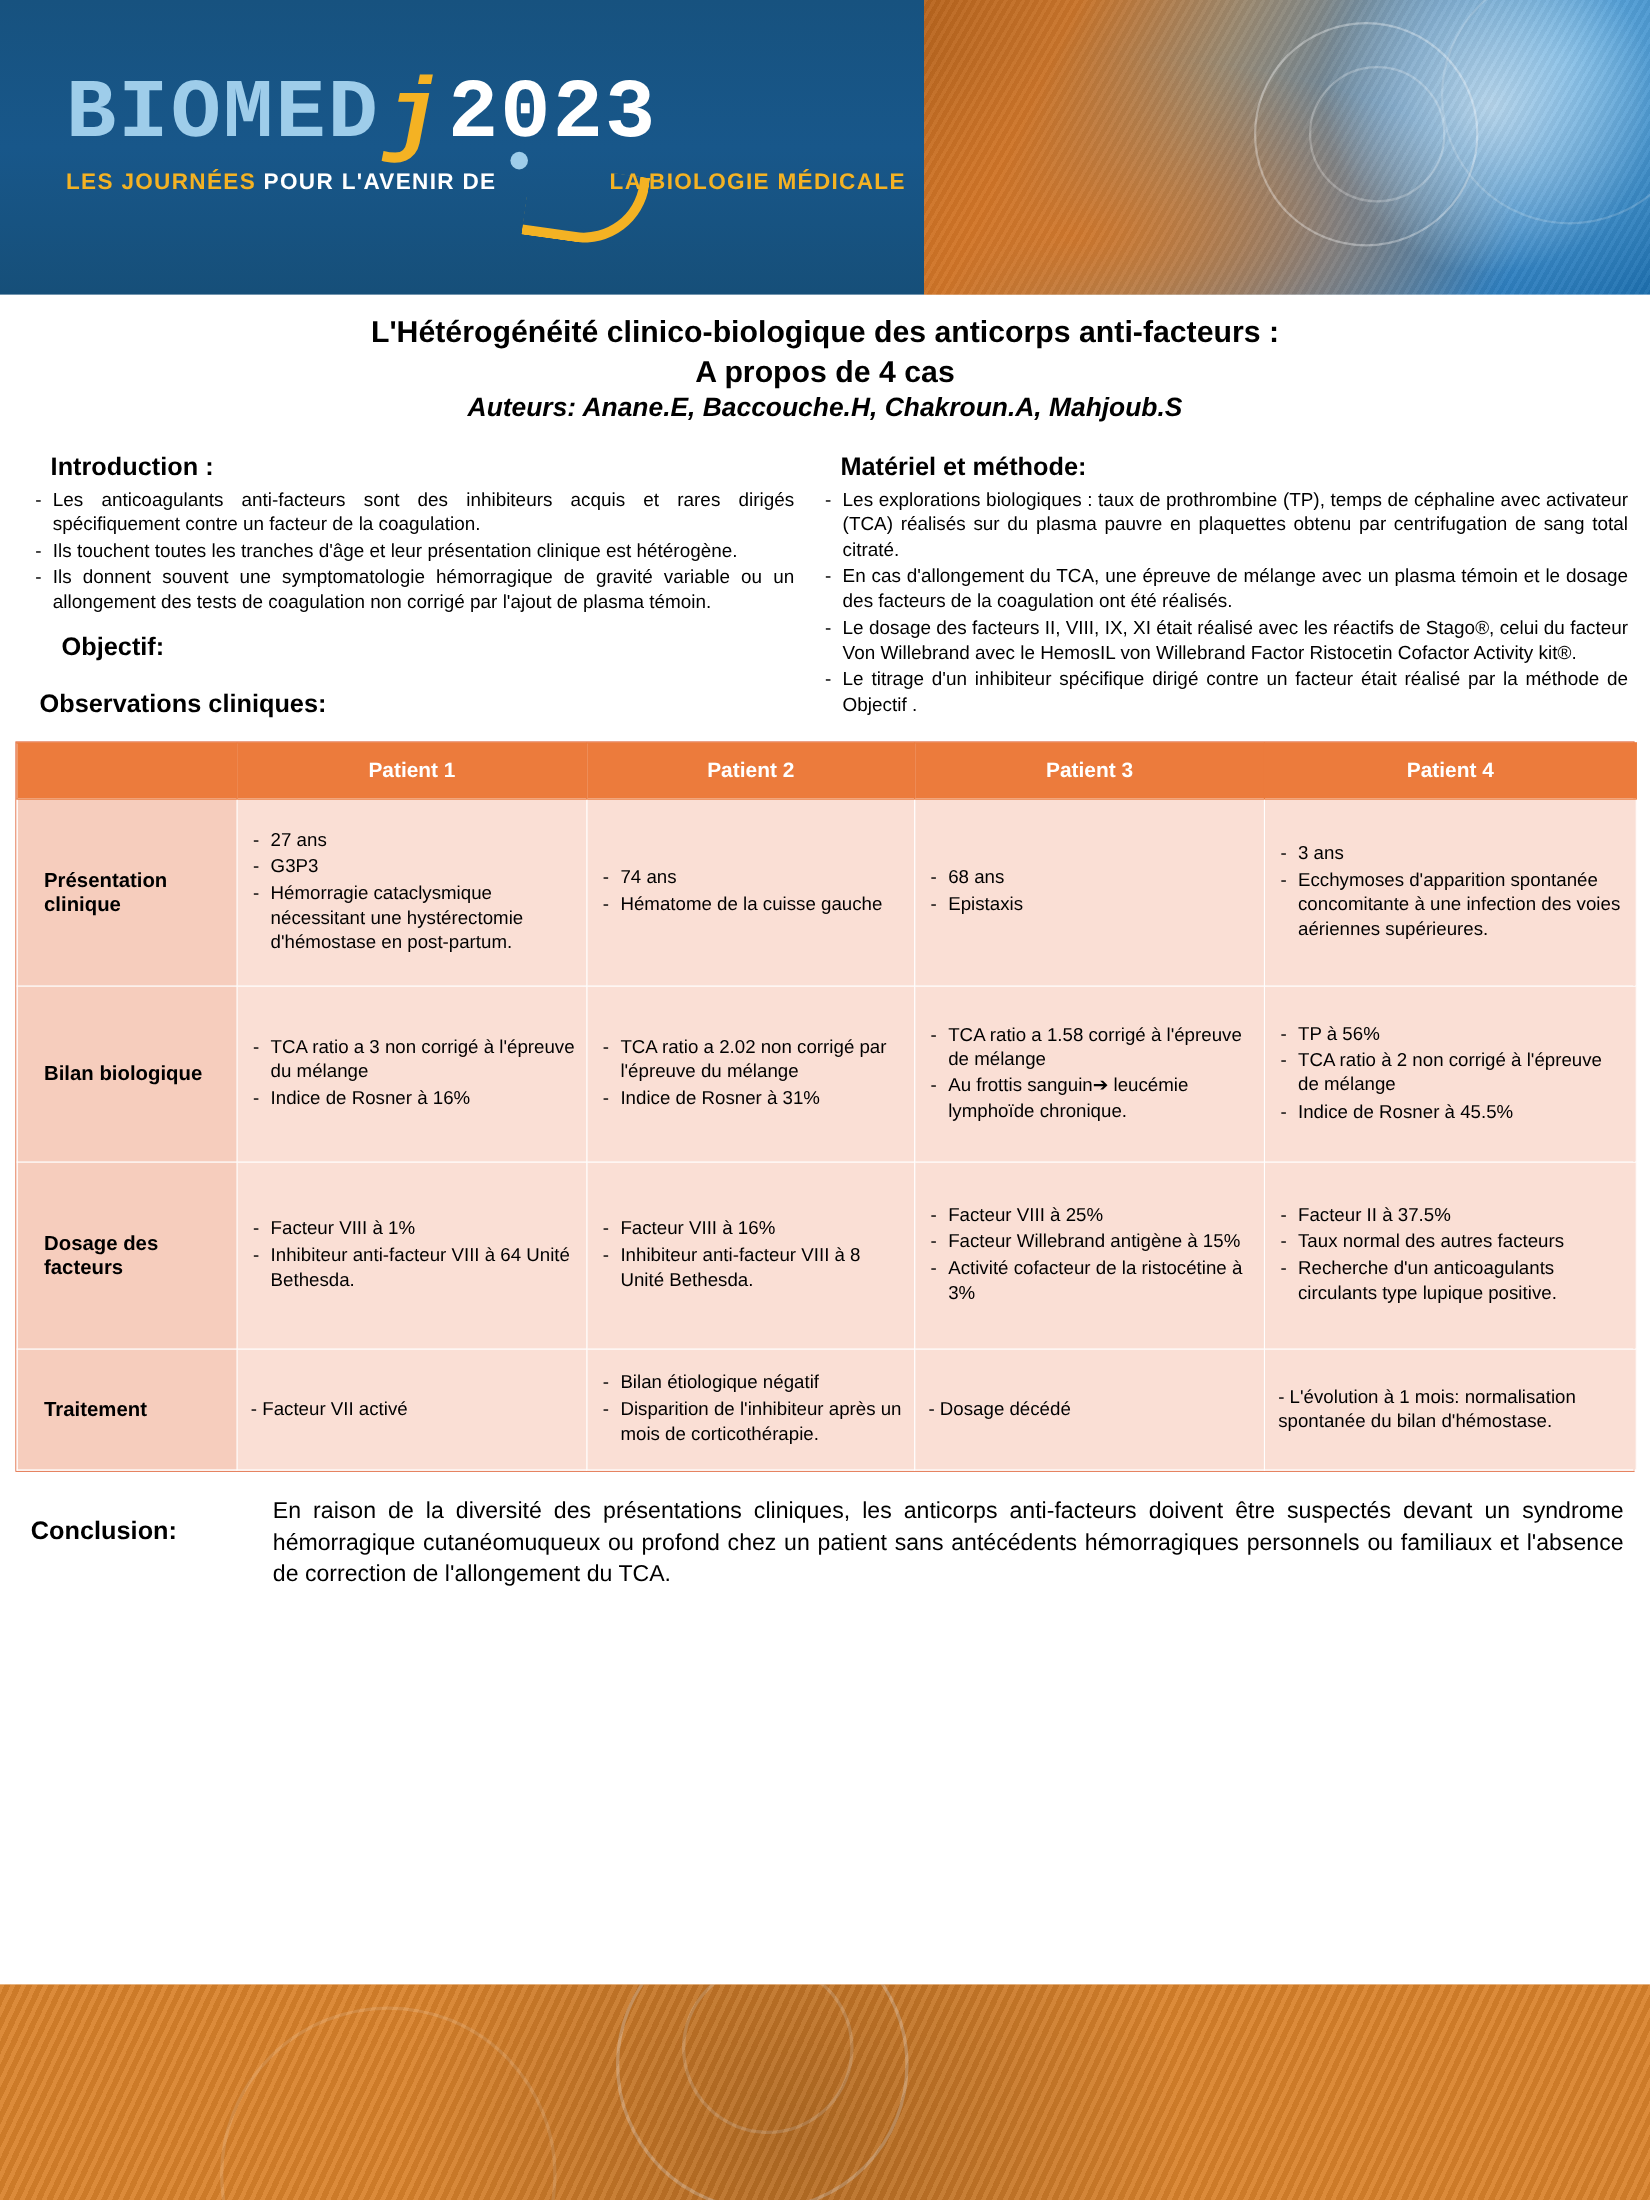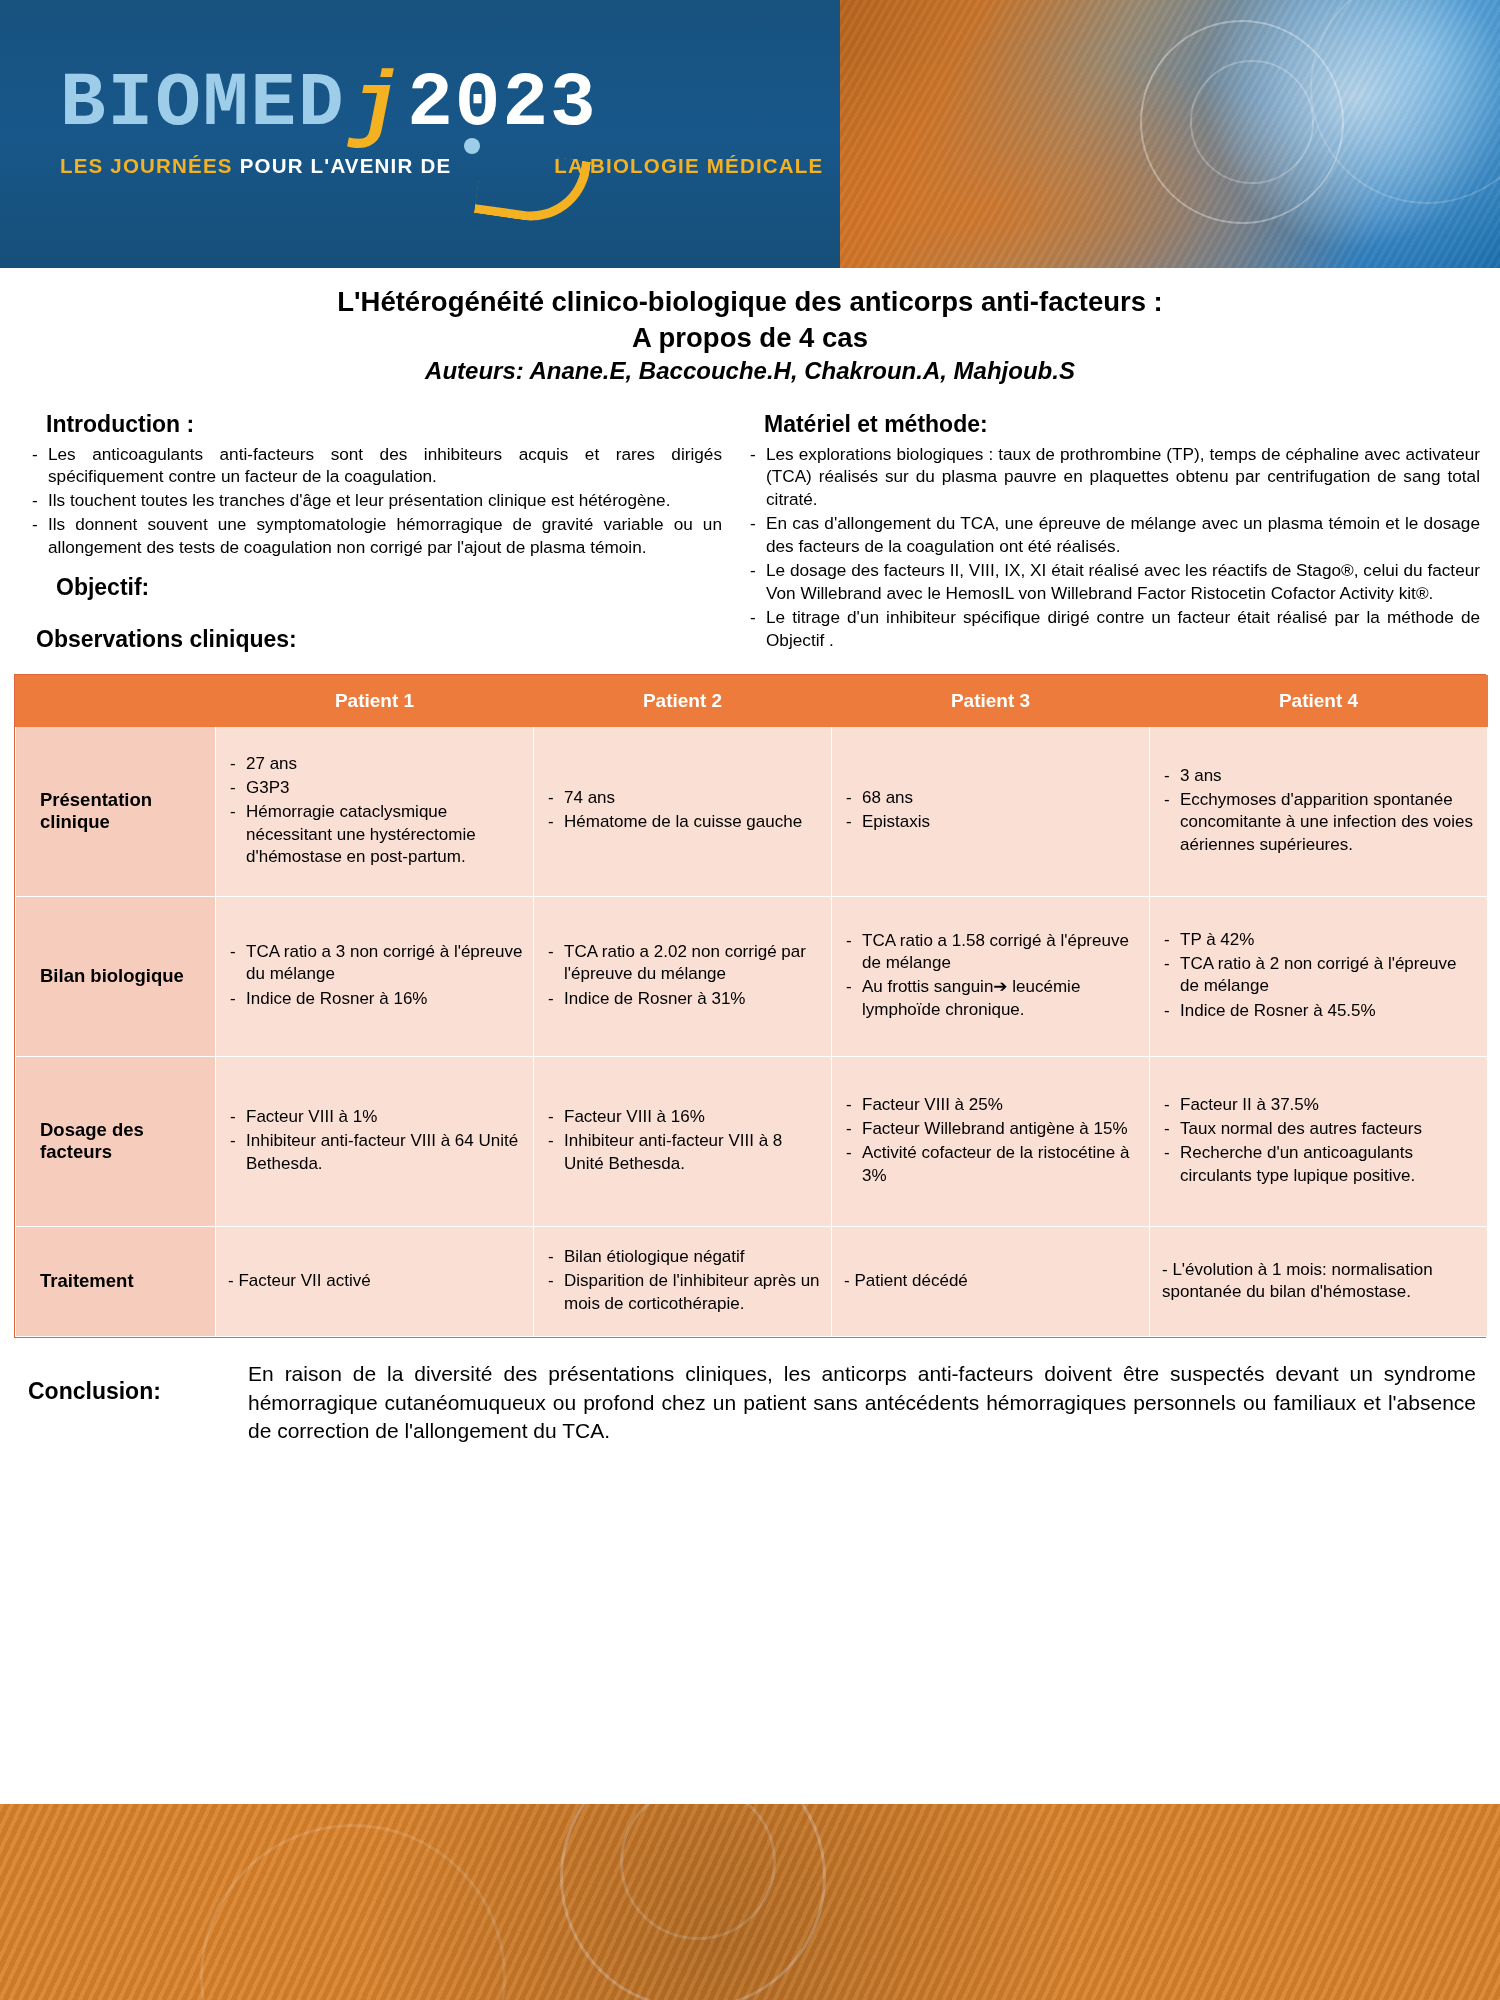--- a/index.html
+++ b/index.html
@@ -410,21 +410,21 @@
           </ul>
         </td>
         <td class="cell">
           <ul class="dash">
             <li>TCA ratio a 1.58 corrigé à l'épreuve de mélange</li>
             <li>Au frottis sanguin➔ leucémie lymphoïde chronique.</li>
           </ul>
         </td>
         <td class="cell">
           <ul class="dash">
-            <li>TP à 42%</li>
+            <li>TP à 56%</li>
             <li>TCA ratio à 2 non corrigé à l'épreuve de mélange</li>
             <li>Indice de Rosner à 45.5%</li>
           </ul>
         </td>
       </tr>
 
       <tr style="height:170px">
         <td class="rowhead">Dosage des facteurs</td>
         <td class="cell">
           <ul class="dash">
@@ -459,21 +459,21 @@
         <td class="cell">
           <div class="plain">- Facteur VII activé</div>
         </td>
         <td class="cell">
           <ul class="dash">
             <li>Bilan étiologique négatif</li>
             <li>Disparition de l'inhibiteur après un mois de corticothérapie.</li>
           </ul>
         </td>
         <td class="cell">
-          <div class="plain">- Patient décédé</div>
+          <div class="plain">- Dosage décédé</div>
         </td>
         <td class="cell">
           <div class="plain">- L'évolution à 1 mois: normalisation spontanée du bilan d'hémostase.</div>
         </td>
       </tr>
     </tbody>
   </table>
 </div>
 
 <div class="conclusion">

